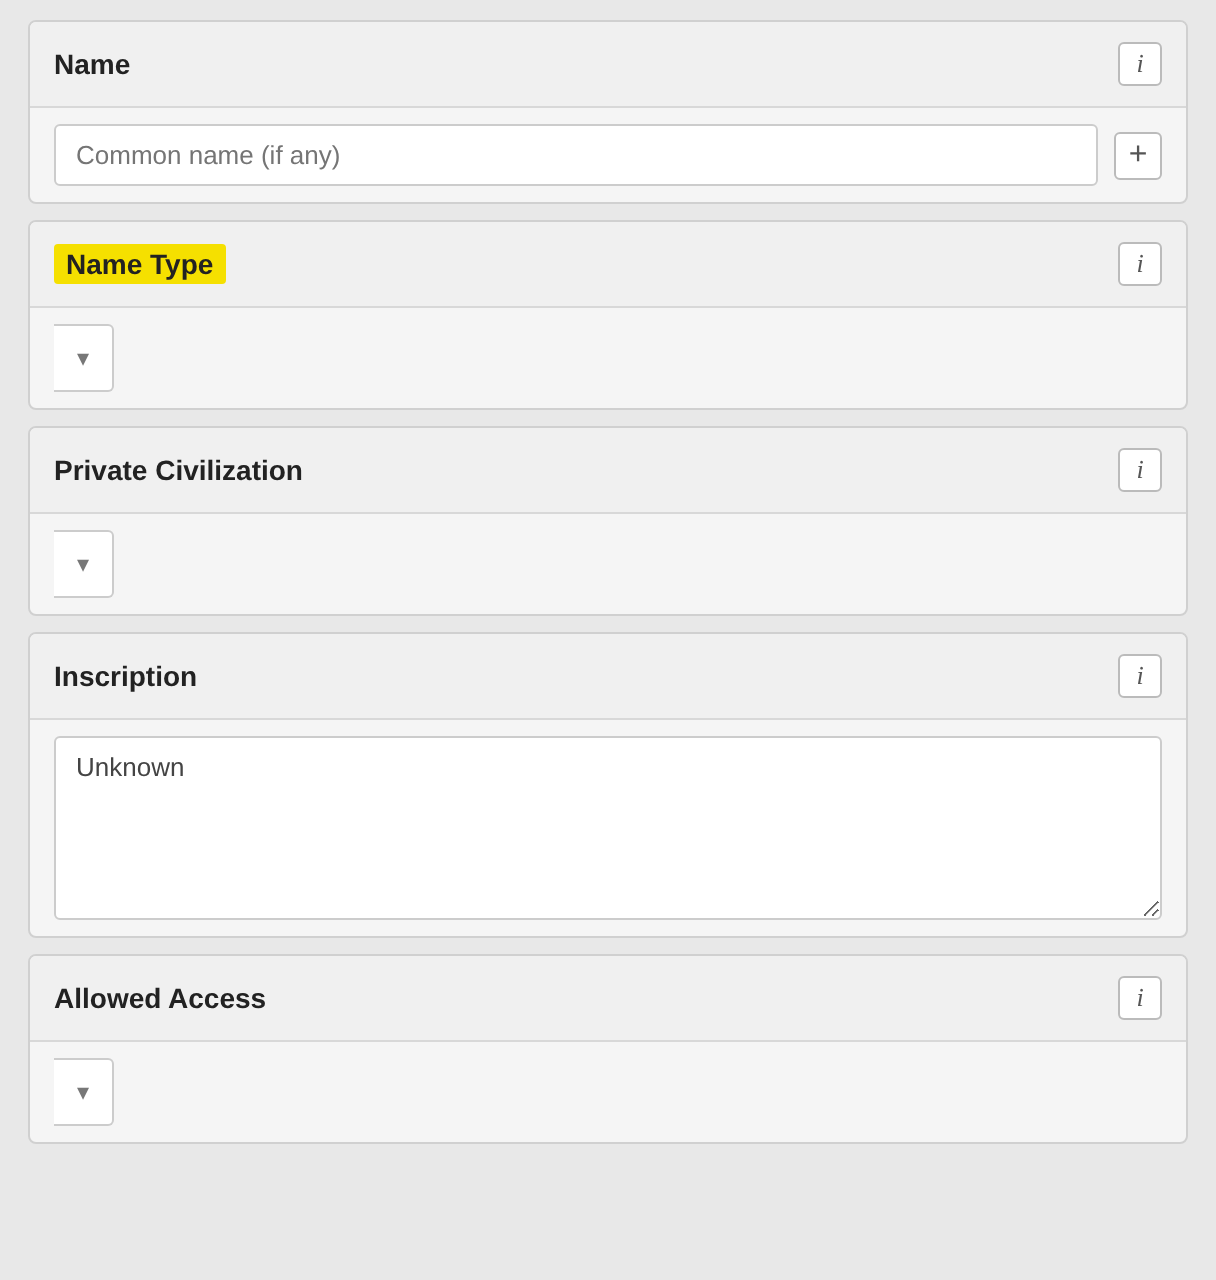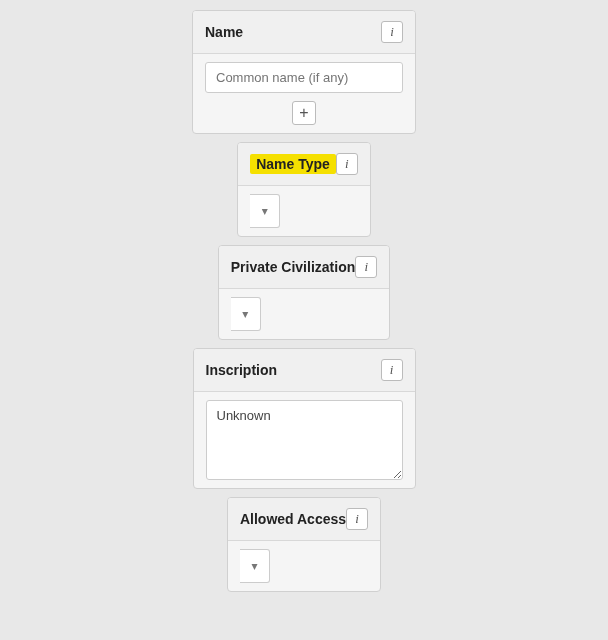--- a/index.html
+++ b/index.html
@@ -1,20 +1,19 @@
 <!DOCTYPE html>
 <html><head>
   <meta charset="utf-8">
   <style>
     * {
       box-sizing: border-box;
       margin: 0;
       padding: 0;
       font-family: Arial, sans-serif;
-      align-items: center;
     }
 
     body {
       background: #e8e8e8;
       width: 608px;
       min-height: 640px;
       display: flex;
       align-items: flex-start;
       justify-content: center;
       padding: 10px;
@@ -70,21 +69,20 @@
       font-style: italic;
       font-family: serif;
       flex-shrink: 0;
     }
 
     .field-input-row {
       display: flex;
       align-items: center;
       padding: 8px 12px;
       gap: 8px;
-      flex-direction: column;
     }
 
     .field-input-text {
       flex: 1;
       font-size: 13px;
       color: #999;
       background: #fff;
       border: 1px solid #ccc;
       border-radius: 3px;
       padding: 7px 10px;
@@ -136,21 +134,21 @@
       color: #777;
       font-size: 12px;
     }
 
     .textarea-row {
       padding: 8px 12px;
     }
 
     .field-textarea {
       width: 100%;
-      height: 80px;
+      height: 92px;
       font-size: 13px;
       color: #444;
       background: #fff;
       border: 1px solid #ccc;
       border-radius: 3px;
       padding: 7px 10px;
       resize: both;
       vertical-align: bottom;
     }
   </style>

